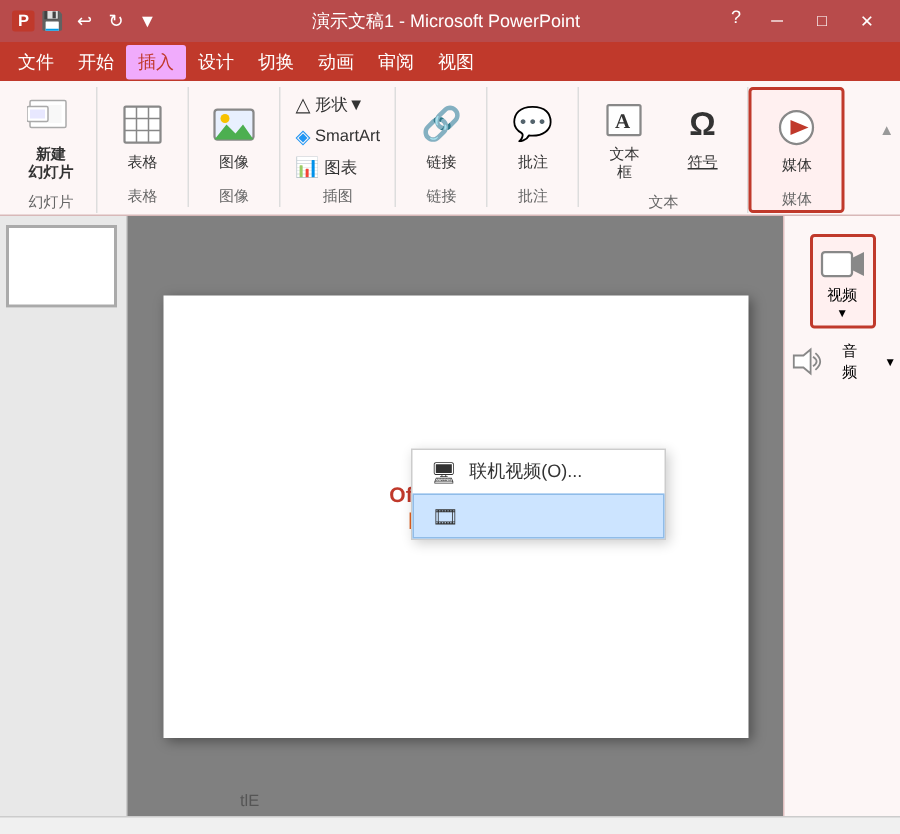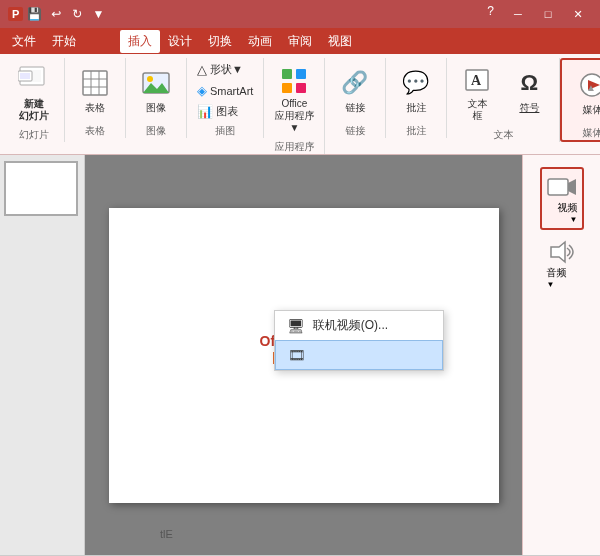--- a/index.html
+++ b/index.html
@@ -29,21 +29,21 @@
       padding: 0 4px;
     }
     .menu-item {
       padding: 3px 8px;
       color: white;
       font-size: 12px;
       cursor: pointer;
       border-radius: 2px;
     }
     .menu-item:hover, .menu-item.active { background: rgba(255,255,255,0.25); }
-    .menu-item.active { background: #ffffff; color: #c0392b; margin-left: 36px; }
+    .menu-item.active { background: #f0abfc; color: #c0392b; }
 
     
     .ribbon {
       background: #fdf6f6;
       border-bottom: 1px solid #d8b8b8;
       padding: 4px 0 0 0;
       min-height: 90px;
     }
     .ribbon-content {
       display: flex;
@@ -269,20 +269,21 @@
   <div class="title-bar-left">
     <div class="qat">
 
       <span style="background:#c0392b;color:white;font-size:11px;font-weight:bold;padding:1px 4px;border-radius:2px;">P</span>
       <span class="qat-btn">💾</span>
       <span class="qat-btn">↩</span>
       <span class="qat-btn">↻</span>
       <span class="qat-btn">▼</span>
     </div>
   </div>
+  <div class="title-bar-center">演示文稿1 - Microsoft PowerPoint</div>
   <div class="title-bar-right">
     <span style="color:white;font-size:12px;margin-right:8px;cursor:pointer;">?</span>
     <button class="title-btn">─</button>
     <button class="title-btn">□</button>
     <button class="title-btn close">✕</button>
   </div>
 </div>
 
 <div class="menu-bar">
   <div class="menu-item">文件</div>
@@ -362,36 +363,20 @@
           </div>
           <div class="btn-small">
             <span class="icon-sm">📊</span>
             <span>图表</span>
           </div>
         </div>
       </div>
       <div class="ribbon-group-label">插图</div>
     </div>
 
-    <div class="ribbon-group">
-      <div class="ribbon-group-inner">
-        <div class="btn-large">
-          <div class="icon-large">
-            <svg width="30" height="28" viewBox="0 0 30 28">
-              <rect x="3" y="3" width="10" height="10" rx="1" fill="#4caf50"></rect>
-              <rect x="17" y="3" width="10" height="10" rx="1" fill="#2196f3"></rect>
-              <rect x="3" y="17" width="10" height="10" rx="1" fill="#ff9800"></rect>
-              <rect x="17" y="17" width="10" height="10" rx="1" fill="#e91e63"></rect>
-            </svg>
-          </div>
-          <span style="font-size:10px;line-height:1.2;">Office<br>应用程序▼</span>
-        </div>
-      </div>
-      <div class="ribbon-group-label">应用程序</div>
-    </div>
 
     <div class="ribbon-group">
       <div class="ribbon-group-inner">
         <div class="btn-large">
           <div class="icon-large" style="font-size:22px;">🔗</div>
           <span style="font-size:10px;">链接</span>
         </div>
       </div>
       <div class="ribbon-group-label">链接</div>
     </div>
@@ -466,29 +451,29 @@
         <span>联机视频(O)...</span>
       </div>
       <div class="dropdown-item highlighted-item">
         <span class="dropdown-icon">🎞</span>
       </div>
     </div>
   </div>
 
   <div class="right-panel" style="width:78px;">
     <div style="display:flex;flex-direction:column;align-items:center;gap:4px;padding-top:8px;">
-      <div style="display:flex;flex-direction:column;align-items:flex-end;cursor:pointer;padding:4px;border-radius:3px;background:#fff0f0;border:2px solid #c0392b;">
+      <div style="display:flex;flex-direction:column;align-items:center;cursor:pointer;padding:4px;border-radius:3px;background:#fff0f0;border:2px solid #c0392b;">
         <svg width="32" height="28" viewBox="0 0 32 28">
           <rect x="2" y="6" width="20" height="16" rx="2" fill="white" stroke="#888" stroke-width="1.5"></rect>
           <polygon points="22,10 30,6 30,22 22,18" fill="#888"></polygon>
         </svg>
         <span style="font-size:10px;">视频</span>
         <span style="font-size:8px;">▼</span>
       </div>
-      <div style="display:flex;flex-direction:column;cursor:pointer;padding:4px;border-radius:3px;">
+      <div style="display:flex;flex-direction:row;align-items:center;cursor:pointer;padding:4px;border-radius:3px;gap:12px;">
         <svg width="30" height="28" viewBox="0 0 30 28">
           <polygon points="4,9 12,9 18,4 18,24 12,19 4,19" fill="white" stroke="#888" stroke-width="1.5"></polygon>
           <path d="M20,10 Q26,14 20,18" fill="none" stroke="#888" stroke-width="1.5"></path>
           <path d="M22,7 Q30,14 22,21" fill="none" stroke="#888" stroke-width="1.5"></path>
         </svg>
         <span style="font-size:10px;">音频</span>
         <span style="font-size:8px;">▼</span>
       </div>
     </div>
   </div>

